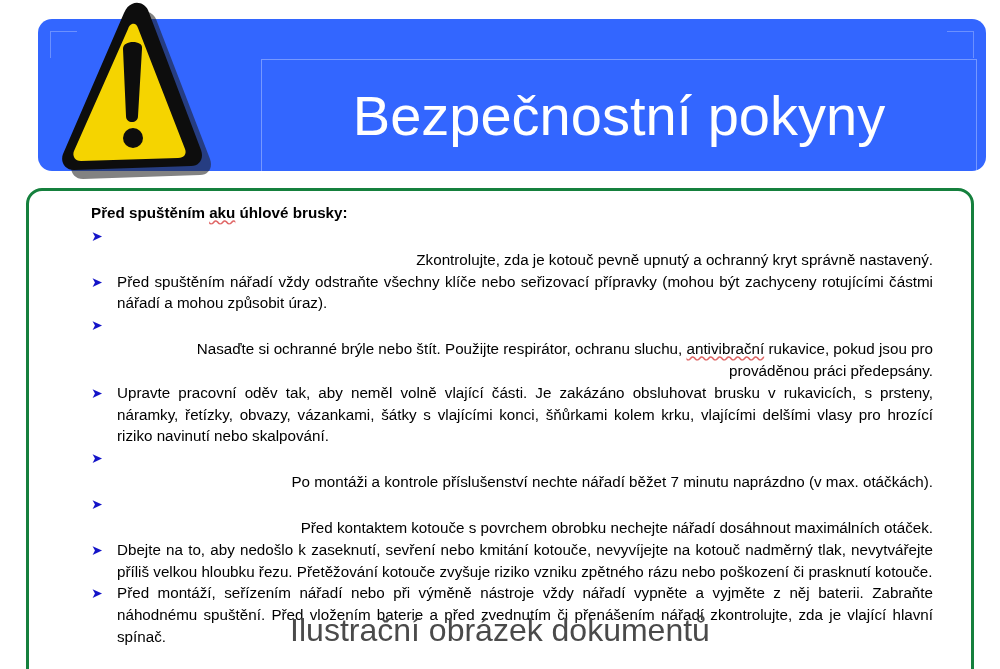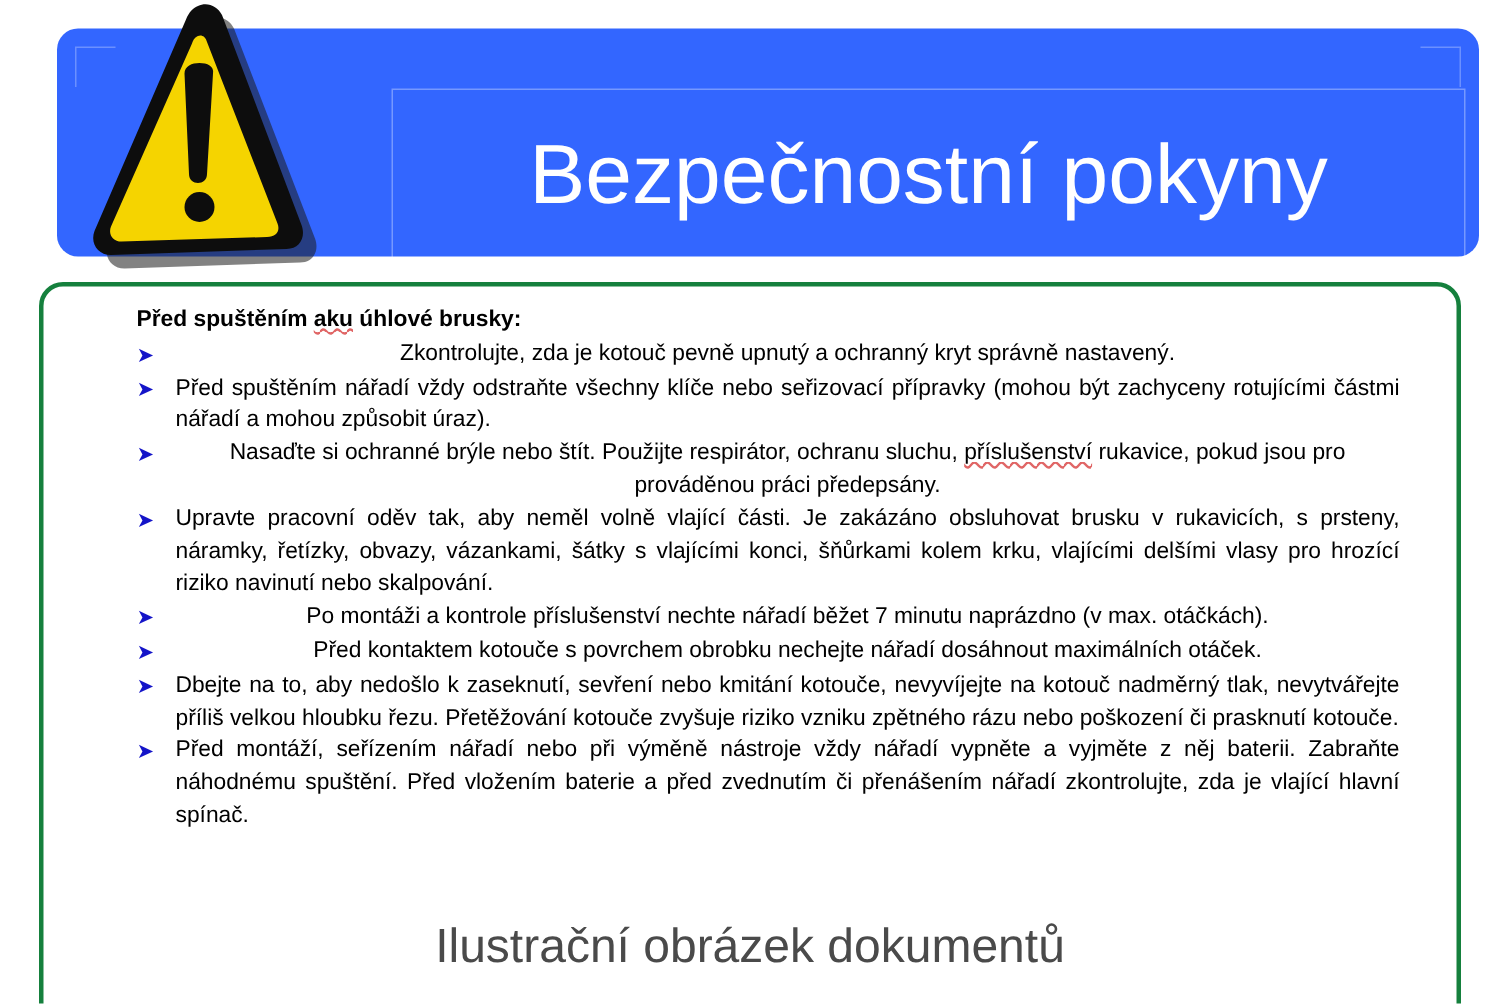--- a/index.html
+++ b/index.html
@@ -107,21 +107,21 @@
     flex: 0 0 26px;
     font-size: 14px;
     line-height: 21.8px;
     padding-top: 1px;
   }
   .bullet-text {
     flex: 1 1 auto;
     text-align: justify;
     text-justify: inter-word;
   }
-  .bullet-text.nojust { text-align: center; }
+  .bullet-text.nojust { text-align: right; margin-top: 24px; }
   .spell {
     text-decoration: underline wavy #E06666;
     text-decoration-skip-ink: none;
     text-underline-offset: 1px;
   }
 
   
   #caption {
     position: absolute;
     left: 0;
@@ -166,21 +166,21 @@
       <div class="bullet-row">
         <span class="bullet-glyph">➤</span>
         <span class="bullet-text nojust">Zkontrolujte, zda je kotouč pevně upnutý a ochranný kryt správně nastavený.</span>
       </div>
       <div class="bullet-row">
         <span class="bullet-glyph">➤</span>
         <span class="bullet-text">Před spuštěním nářadí vždy odstraňte všechny klíče nebo seřizovací přípravky (mohou být zachyceny rotujícími částmi nářadí a mohou způsobit úraz).</span>
       </div>
       <div class="bullet-row">
         <span class="bullet-glyph">➤</span>
-        <span class="bullet-text nojust">Nasaďte si ochranné brýle nebo štít. Použijte respirátor, ochranu sluchu, <span class="spell">příslušenství</span> rukavice, pokud jsou pro prováděnou práci předepsány.</span>
+        <span class="bullet-text nojust">Nasaďte si ochranné brýle nebo štít. Použijte respirátor, ochranu sluchu, <span class="spell">antivibrační</span> rukavice, pokud jsou pro prováděnou práci předepsány.</span>
       </div>
       <div class="bullet-row">
         <span class="bullet-glyph">➤</span>
         <span class="bullet-text">Upravte pracovní oděv tak, aby neměl volně vlající části. Je zakázáno obsluhovat brusku v rukavicích, s prsteny, náramky, řetízky, obvazy, vázankami, šátky s vlajícími konci, šňůrkami kolem krku, vlajícími delšími vlasy pro hrozící riziko navinutí nebo skalpování.</span>
       </div>
       <div class="bullet-row">
         <span class="bullet-glyph">➤</span>
         <span class="bullet-text nojust">Po montáži a kontrole příslušenství nechte nářadí běžet 7 minutu naprázdno (v max. otáčkách).</span>
       </div>
       <div class="bullet-row">

